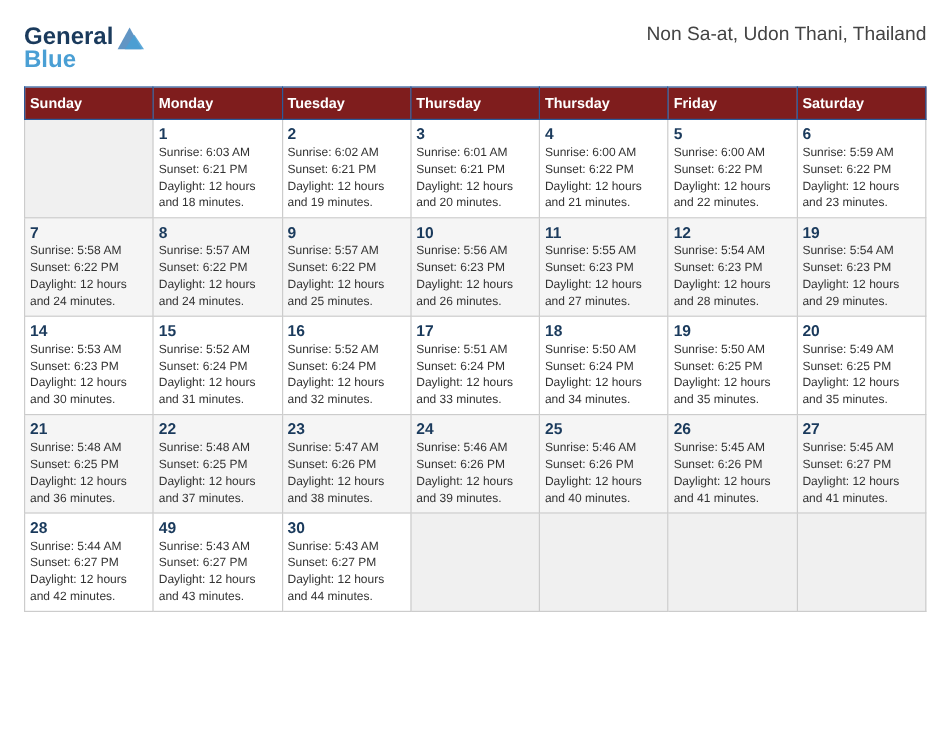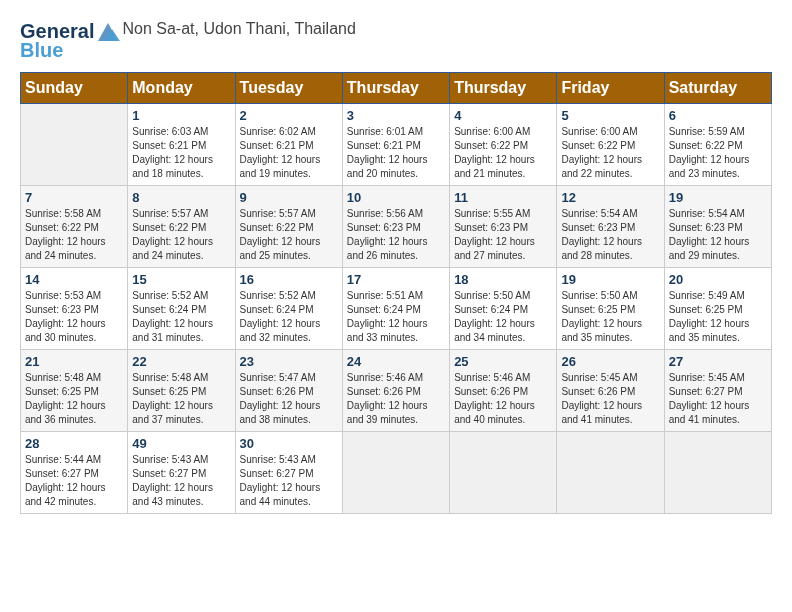--- a/index.html
+++ b/index.html
@@ -5,20 +5,21 @@
     * { box-sizing: border-box; margin: 0; padding: 0; }
     body {
       font-family: Arial, sans-serif;
       background: #fff;
       width: 792px;
       min-height: 612px;
       padding: 20px;
     }
     .header {
       display: flex;
+      justify-content: space-between;
       align-items: flex-start;
       margin-bottom: 10px;
     }
     .logo {
       display: flex;
       align-items: center;
     }
     .title-block {
       text-align: right;
     }
@@ -31,25 +32,25 @@
       font-size: 16px;
       color: #444;
       font-weight: normal;
     }
     table {
       width: 100%;
       border-collapse: collapse;
       font-size: 11px;
     }
     thead tr th {
-      background-color: #a16207;
+      background-color: #7f1d1d;
       color: #fff;
       padding: 6px 4px;
       text-align: left;
-      font-size: 16px;
+      font-size: 12px;
       font-weight: bold;
       border: 1px solid #2a5a9a;
     }
     tbody tr td {
       border: 1px solid #ccc;
       padding: 4px 4px 4px 4px;
       vertical-align: top;
       width: 107px;
       min-height: 80px;
     }

